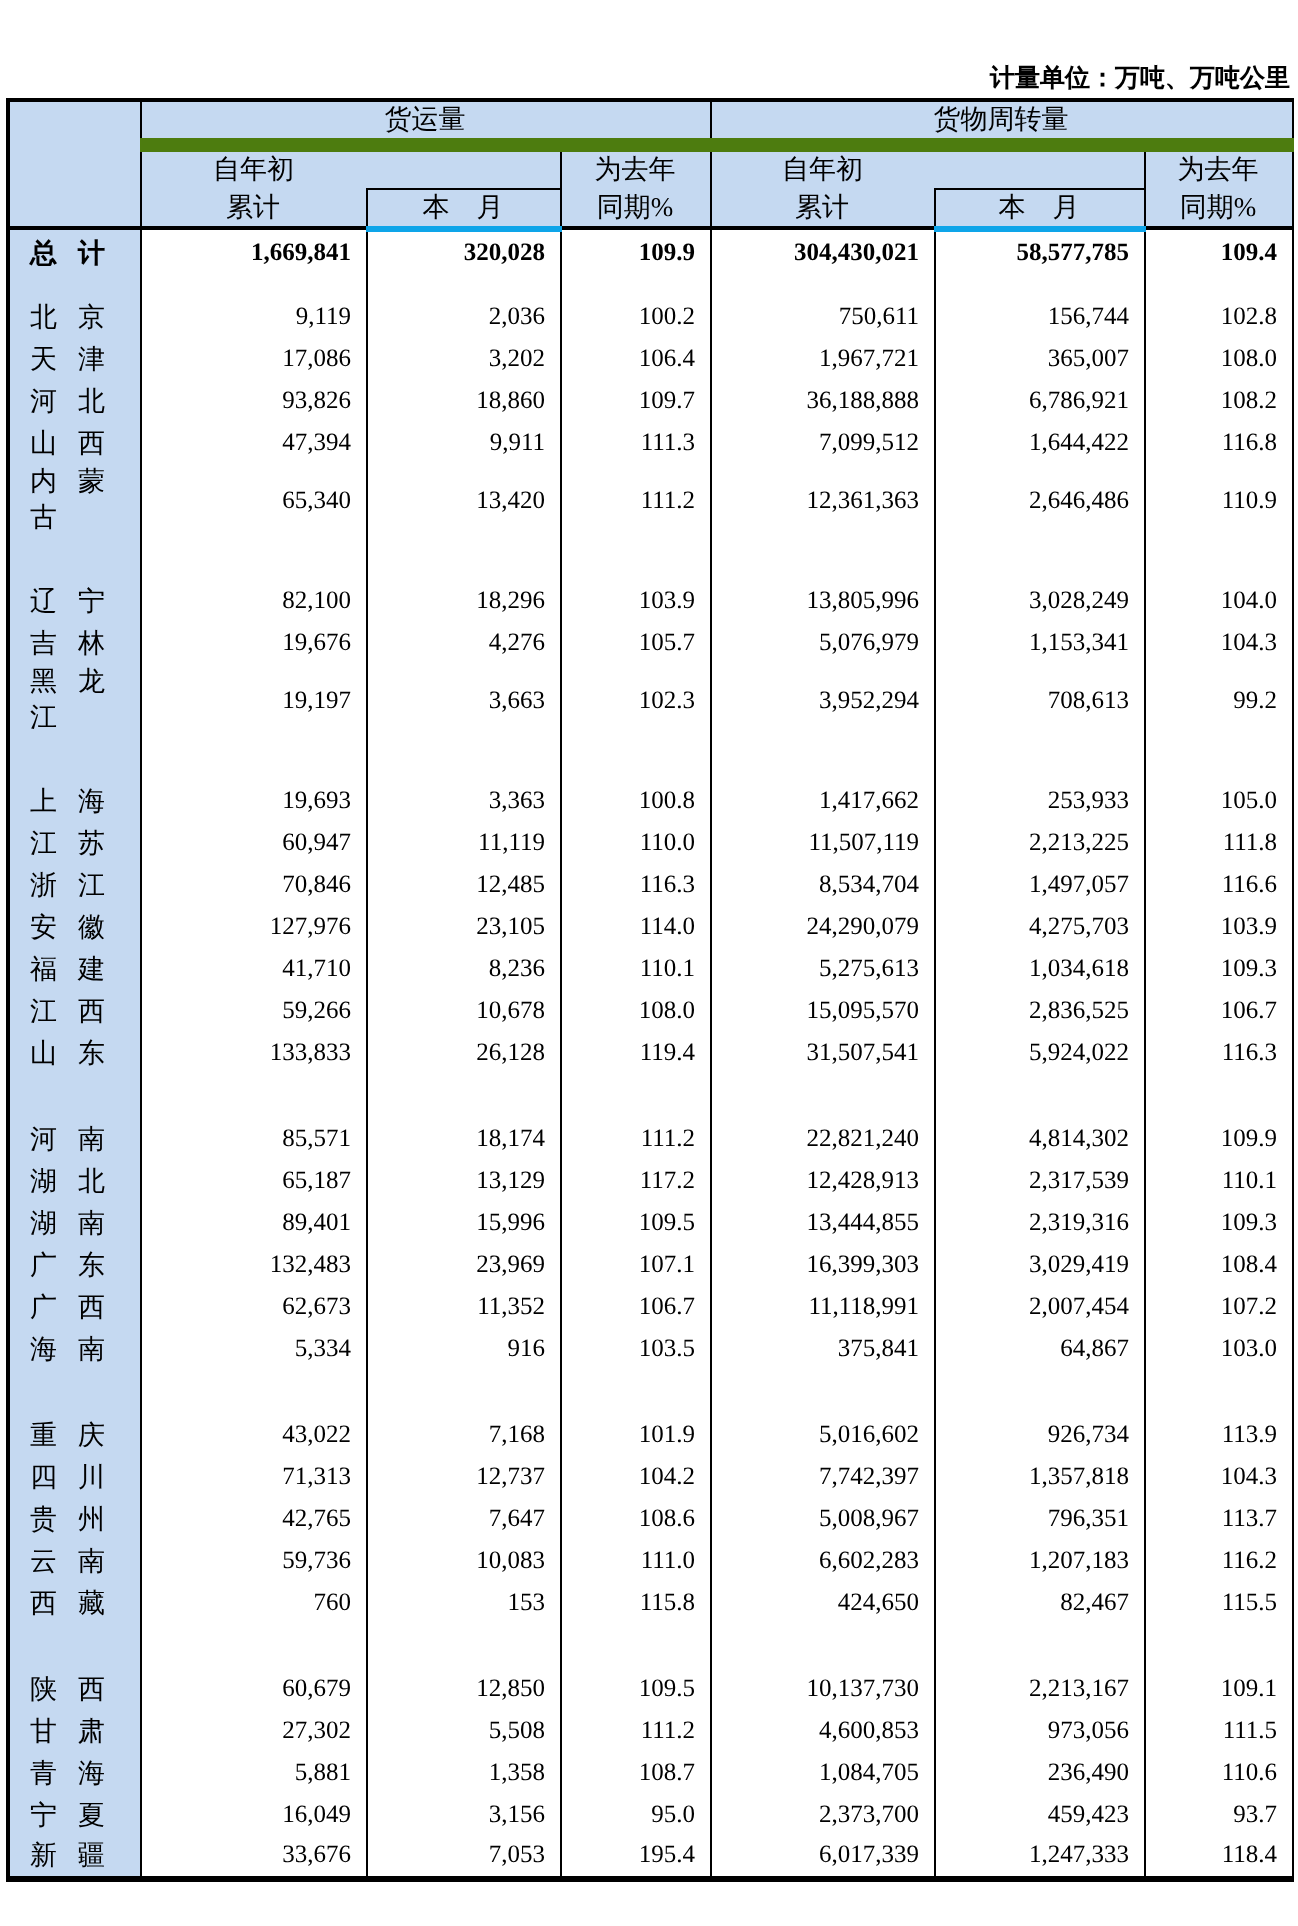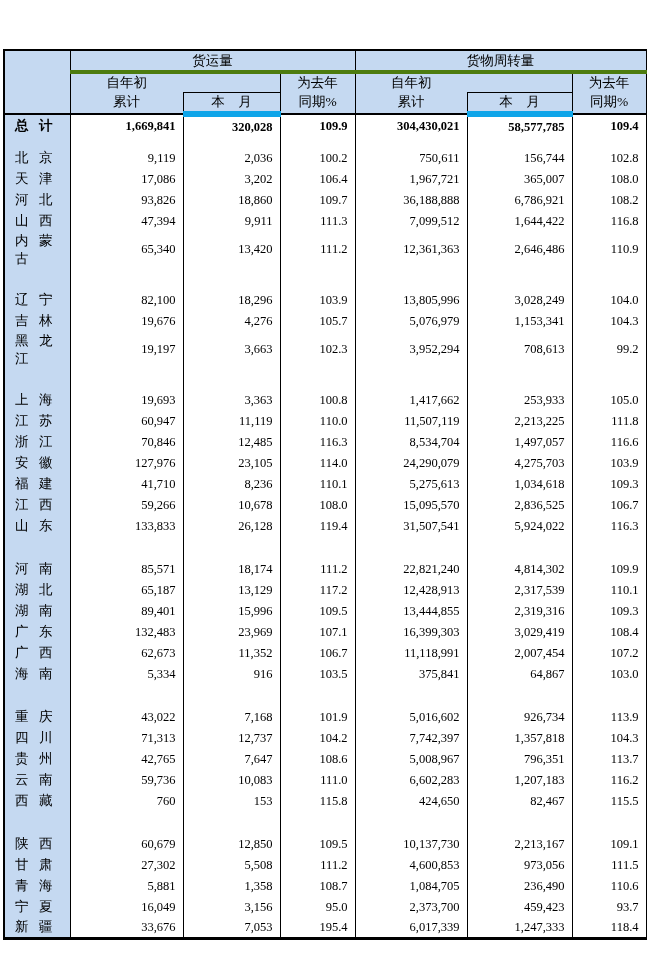--- a/index.html
+++ b/index.html
@@ -23,28 +23,28 @@
     border-style:solid; border-color:#000;
     border-width:2px 1px 3px 2px;
   }
   th, td { padding:0; margin:0; overflow:hidden; vertical-align:middle; font-weight:normal; }
   
   .hd { background:#c5d9f1; font-size:13.5px; text-align:center; }
   tr.r1 { height:22px; }
   tr.r2 { height:19px;font-family:Liberation Mono, monospace; }
   tr.r3 { height:19px; }
   .corner   { border-right:1px solid #000; border-bottom:2px solid #000; }
-  .sec      { border-bottom:4px solid #4d7c0f; }
+  .sec      { border-bottom:7px solid #4d7c0f; }
   .sec2     { border-left:1px solid #000; }
   .cumtop   { border-right:none; }
   .cumtop2  { border-left:1px solid #000; }
   .gapcell  { border-right:1px solid #000; border-bottom:1px solid #000; }
   .yoytop   { border-left:1px solid #000; }
   .cumbot   { border-right:1px solid #000; border-bottom:2px solid #000; }
-  .month    { border-right:1px solid #000; border-bottom:6px solid #0ea5e9; }
+  .month    { border-right:1px solid #000; border-bottom:3px solid #0ea5e9; }
   .yoybot   { border-left:1px solid #000; border-bottom:2px solid #000; }
   
   tbody tr        { height:21px; }
   tbody tr.total  { height:24px; }
   tbody tr.sp     { height:22px; }
   tbody tr.sp-first { height:10px; }
   td.lbl {
     background:#c5d9f1; border-right:1px solid #000;
     font-size:13.5px; text-align:justify; text-align-last:justify;
     padding:0 17px 0 10px;
@@ -53,20 +53,21 @@
     border-left:1px solid #000; border-right:1px solid #000;
     font-size:12.5px; text-align:right; padding-right:7px;
     background:#ffffff;
   }
   tr.total td.num, tr.total td.lbl { font-weight:bold;margin-top:36px; }
 </style>
 </head>
 <body>
 
 <div class="page">
+  <div class="unit-note">计量单位：万吨、万吨公里</div>
 
   <table class="freight">
     <colgroup>
       <col style="width:66px">
         <col style="width:113px">
         <col style="width:97px">
         <col style="width:75px">
       <col style="width:112px">
         <col style="width:105px">
         <col style="width:74px">

